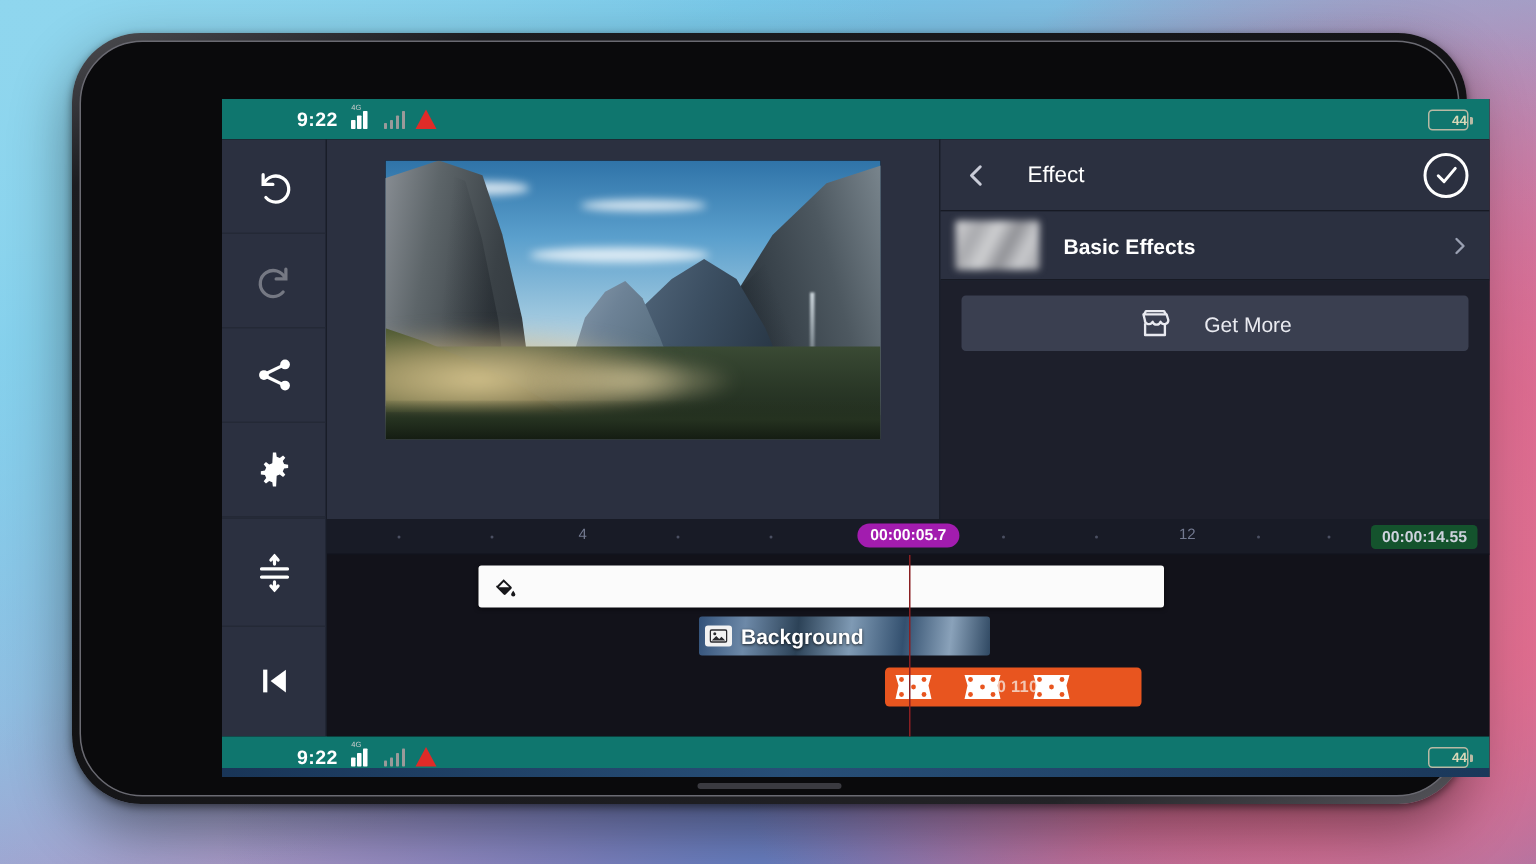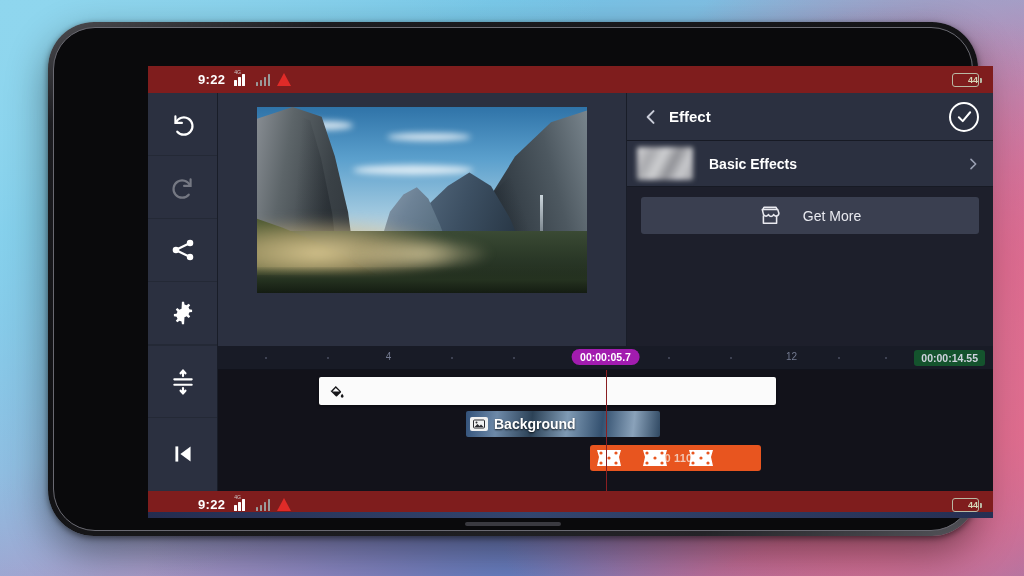--- a/index.html
+++ b/index.html
@@ -64,21 +64,21 @@
     left: 100px; top: 44px;
     width: 845px; height: 452px;
     background: #000;
     overflow: hidden;
     display: flex; flex-direction: column;
   }
 
   
   .statusbar {
     height: 27px; flex: 0 0 27px;
-    background: #7f1d1d;
+    background: #0f766e;
     display: flex; align-items: center;
     padding: 0 14px;
     color: #fff;
   }
   .sb-time { font-size: 13px; font-weight: 700; letter-spacing: .3px; margin-left: 36px; }
   .sb-icons { display: flex; align-items: flex-end; gap: 7px; margin-left: 9px; }
   .sig { display: flex; align-items: flex-end; gap: 1.5px; height: 12px; position: relative; }
   .sig i { display: block; width: 2.5px; background: #fff; border-radius: .5px; }
   .sig i:nth-child(1){height:4px}.sig i:nth-child(2){height:6px}
   .sig i:nth-child(3){height:9px}.sig i:nth-child(4){height:12px}
@@ -199,21 +199,21 @@
     display: flex; flex-direction: column;
   }
   #panel-header {
     height: 48px; flex: 0 0 48px;
     display: flex; align-items: center;
     padding: 0 14px;
     background: #2b3040;
     border-bottom: 1px solid #171a24;
   }
   .back-chev { width: 20px; height: 20px; flex: 0 0 20px; cursor: pointer; }
-  #panel-title { color: #fff; font-size: 15px; font-weight: 700; margin-left: 8px; }
+  #panel-title { color: #fff; font-size: 15px; font-weight: 400; margin-left: 24px; }
   .hdr-spacer { flex: 1; }
   .check-circle {
     width: 30px; height: 30px; border-radius: 50%;
     border: 2px solid #fff;
     display: flex; align-items: center; justify-content: center;
     cursor: pointer;
   }
   .check-circle svg { width: 17px; height: 17px; }
 
   .fx-row {

